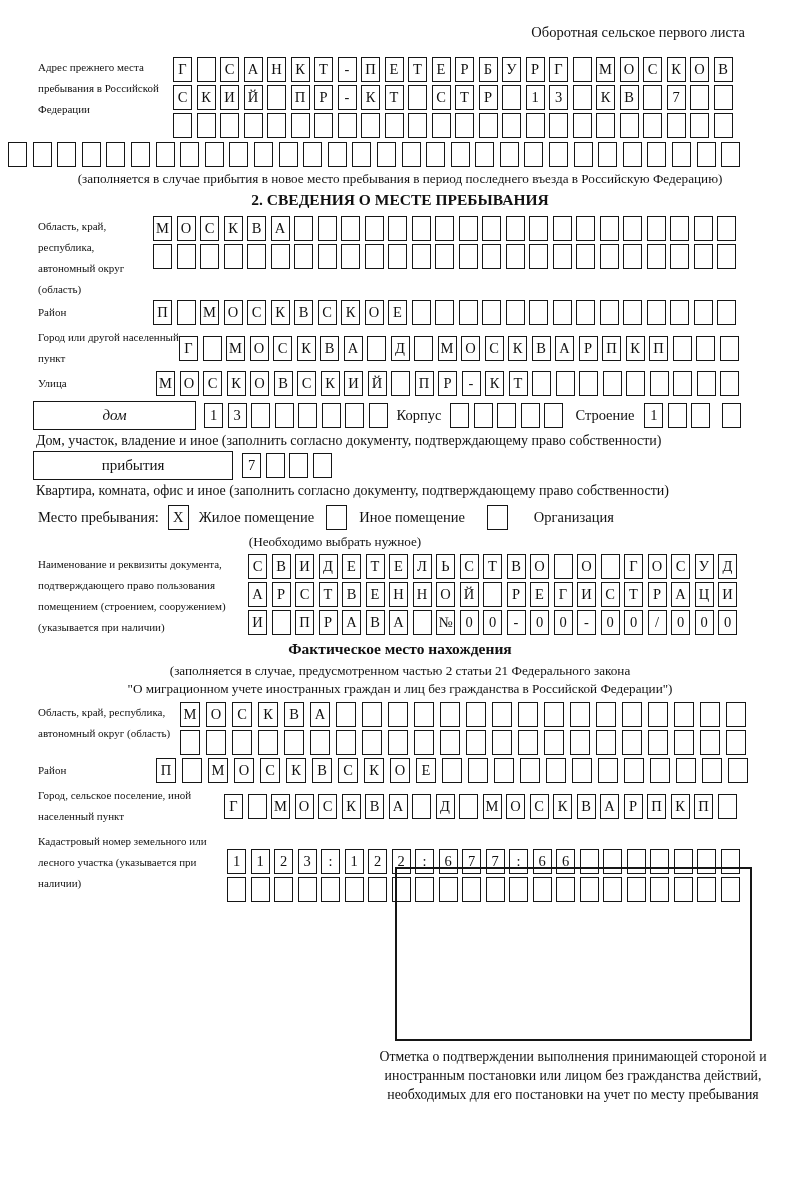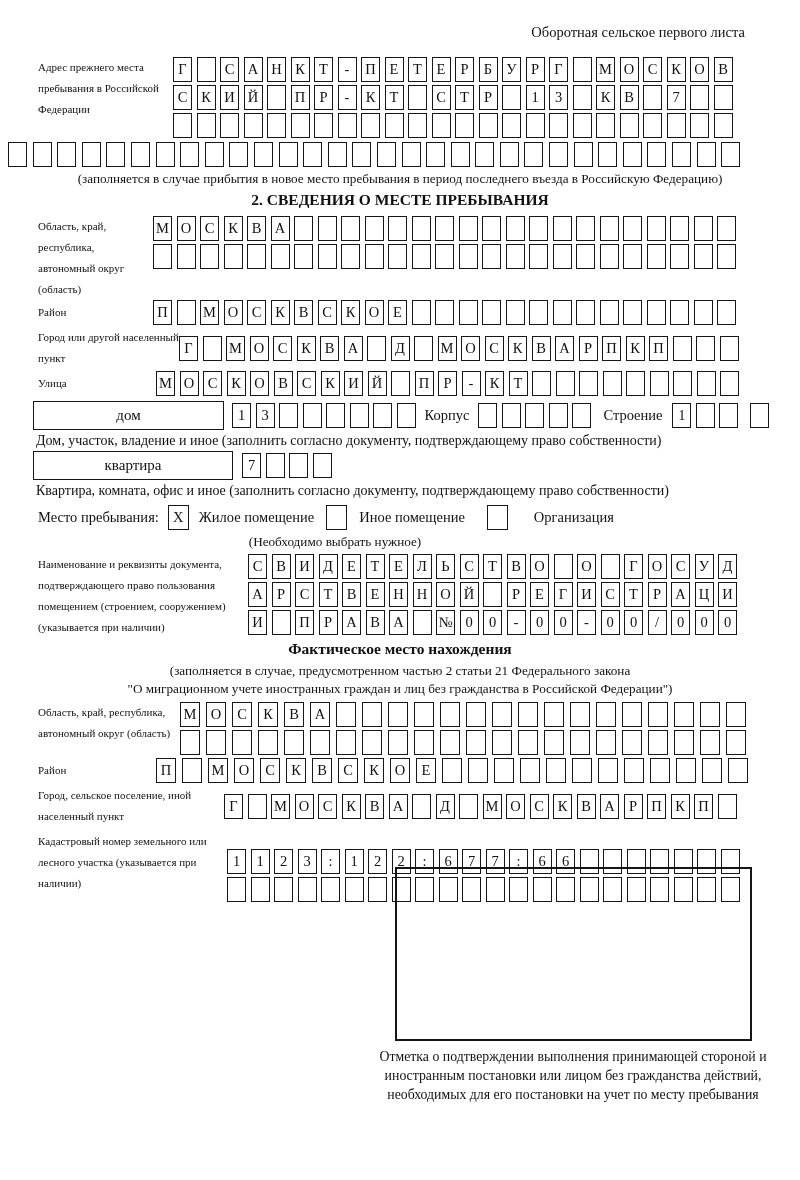--- a/index.html
+++ b/index.html
@@ -316,21 +316,21 @@
         <span class="cell"></span>
         <span class="cell"></span>
         <span class="cell"></span>
         <span class="cell"></span>
         <span class="cell"></span>
         <span class="cell"></span>
       </div>
   </div>
 
   <div class="dom-row">
-    <div class="big-box" style="width:191px;">дом</div>
+    <div class="big-box" style="width:163px;font-style:italic;">дом</div>
     <div class="cells nomb" style="margin-left:8px;">
         <span class="cell">1</span>
         <span class="cell">3</span>
         <span class="cell"></span>
         <span class="cell"></span>
         <span class="cell"></span>
         <span class="cell"></span>
         <span class="cell"></span>
         <span class="cell"></span>
       </div>
@@ -348,21 +348,21 @@
         <span class="cell"></span>
         <span class="cell"></span>
       </div>
     <div class="cells nomb" style="margin-left:12px;">
         <span class="cell"></span>
       </div>
   </div>
   <div class="note-left">Дом, участок, владение и иное (заполнить согласно документу, подтверждающему право собственности)</div>
 
   <div class="dom-row" style="margin-top:2px;">
-    <div class="big-box" style="width:200px;">квартира</div>
+    <div class="big-box" style="width:200px;">прибытия</div>
     <div class="cells nomb" style="margin-left:9px;">
         <span class="cell">7</span>
         <span class="cell"></span>
         <span class="cell"></span>
         <span class="cell"></span>
       </div>
   </div>
   <div class="note-left">Квартира, комната, офис и иное (заполнить согласно документу, подтверждающему право собственности)</div>
 
   <div class="chk-row">

